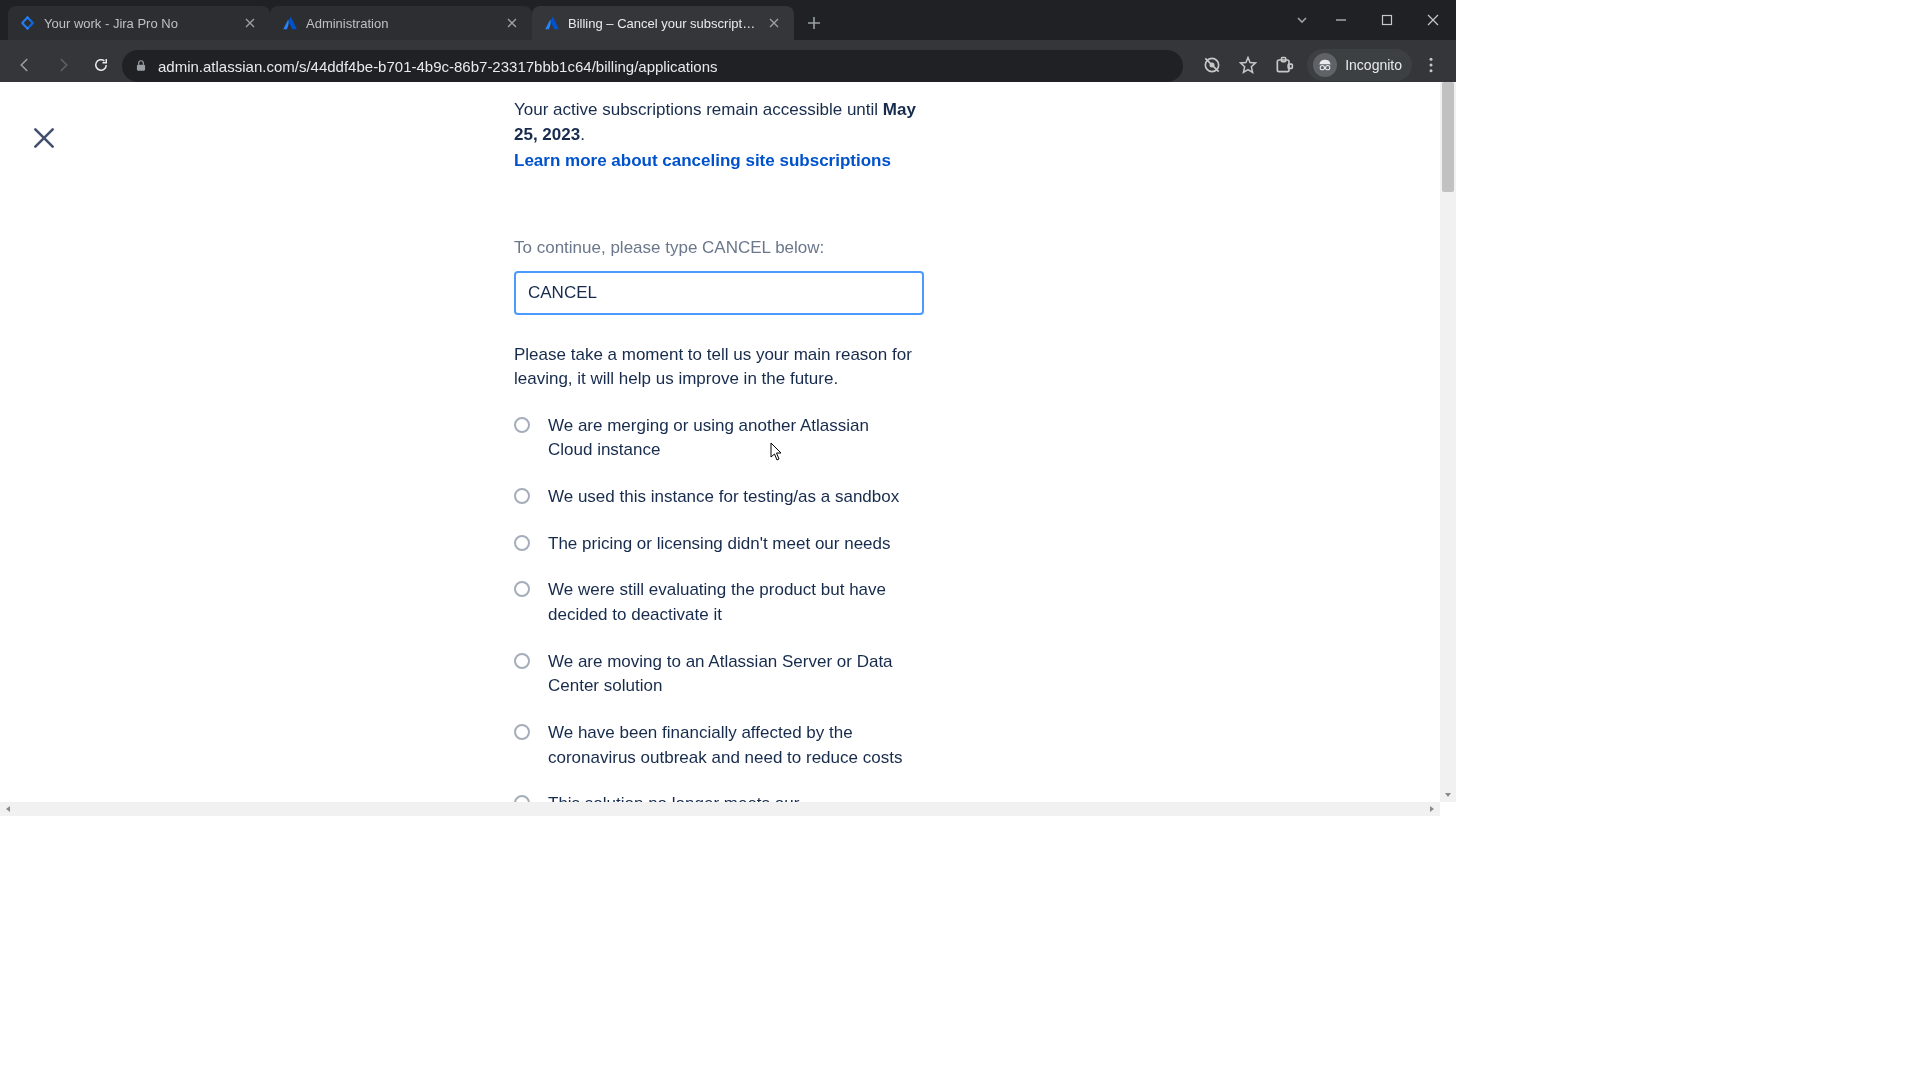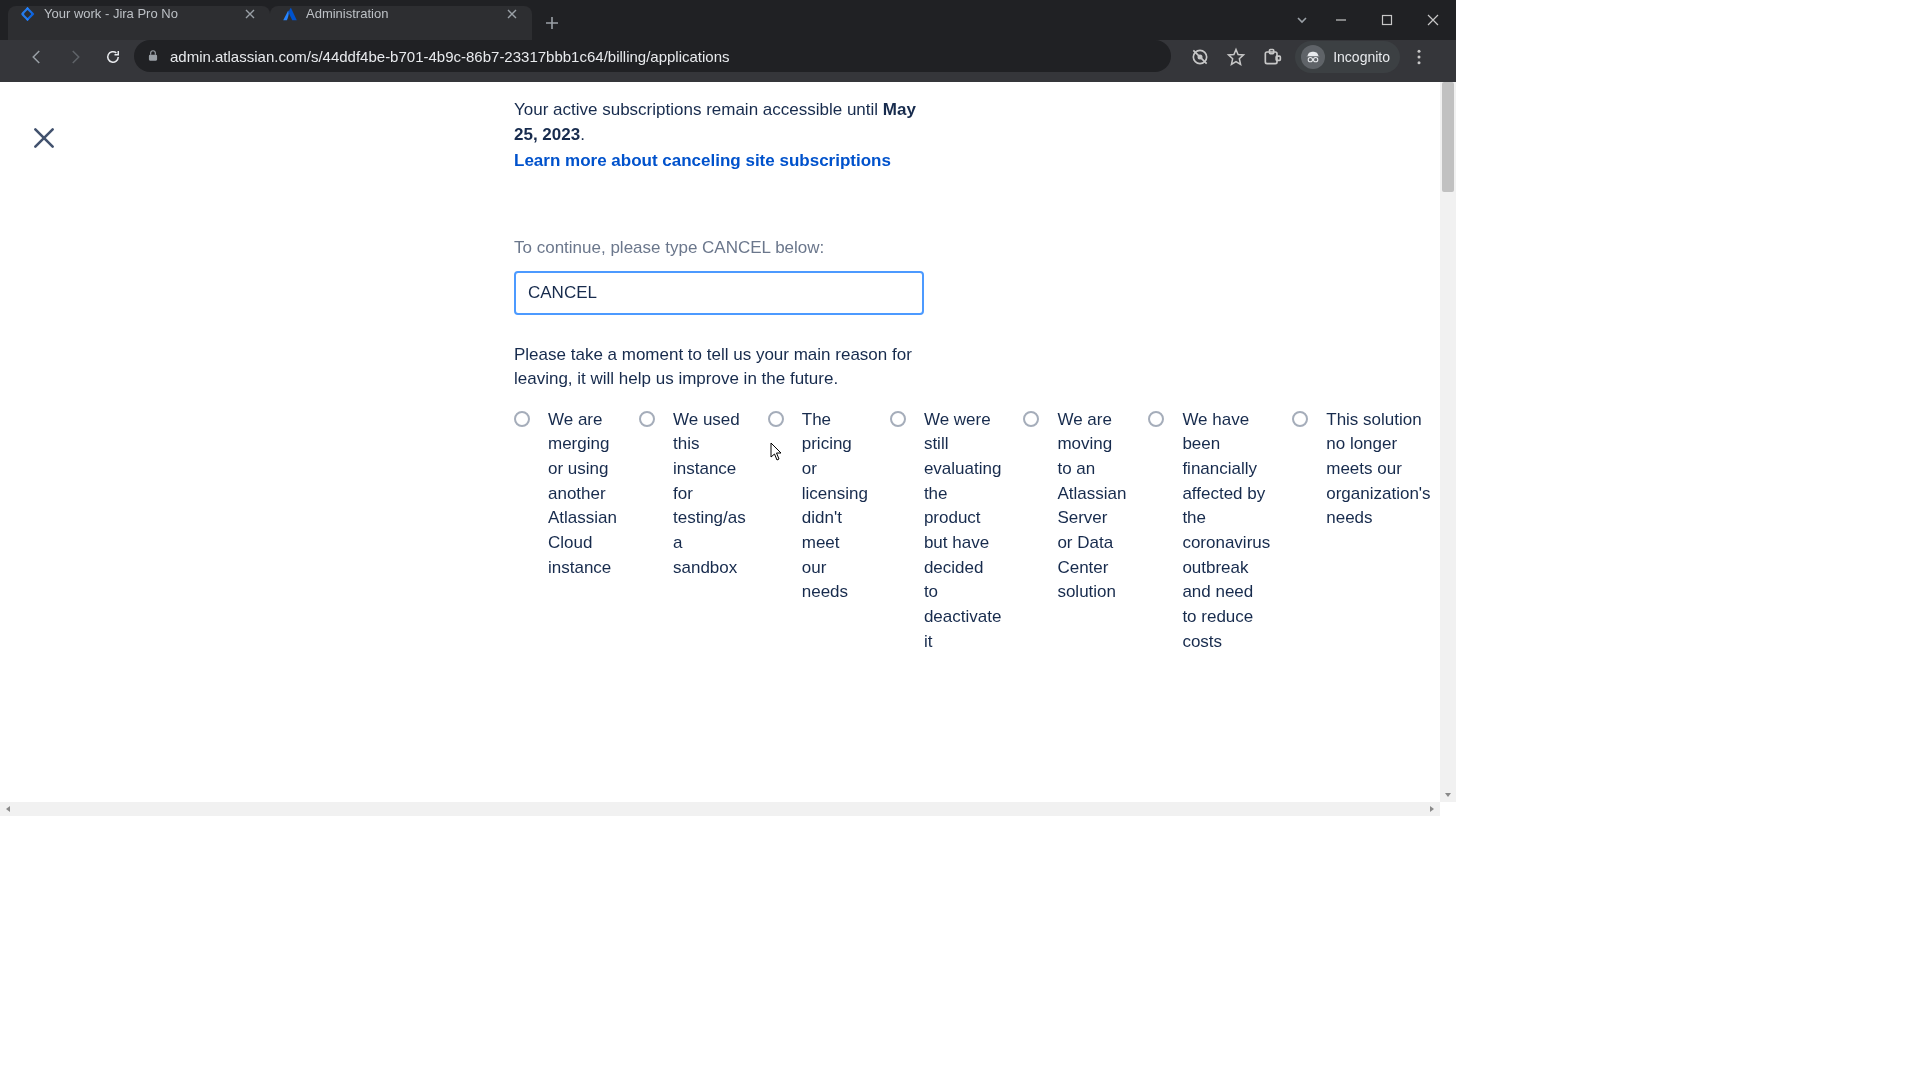--- a/index.html
+++ b/index.html
@@ -1,33 +1,33 @@
 <!DOCTYPE html>
 <html><head>
 <meta charset="utf-8">
 <style>
   * { margin: 0; padding: 0; box-sizing: border-box; font-family: "Segoe UI", -apple-system, BlinkMacSystemFont, sans-serif; }
   html, body { width: 1456px; height: 816px; overflow: hidden; background: #fff; }
 
   
   .browser-top { background: #202124; color: #e8eaed; }
   .tab-strip { display: flex; align-items: flex-end; height: 40px; padding-left: 8px; }
-  .tab { display: flex; align-items: flex-start; gap: 8px; height: 34px; padding: 0 12px; border-radius: 8px 8px 0 0; font-size: 13px; width: 262px; cursor: default; }
+  .tab { display: flex; align-items: center; gap: 8px; height: 34px; padding: 0 12px; border-radius: 8px 8px 0 0; font-size: 13px; width: 262px; cursor: default; }
   .tab.inactive { background: #2d2e31; color: #bdc1c6; }
   .tab.active   { background: #35363a; color: #e8eaed; }
   .tab .favicon { width: 16px; height: 16px; flex: 0 0 16px; display: flex; align-items: center; justify-content: center; }
   .tab .title { flex: 1; white-space: nowrap; overflow: hidden; text-overflow: ellipsis; }
   .tab .close { width: 16px; height: 16px; display:flex; align-items:center; justify-content:center; color:#9aa0a6; }
   .tab .close svg, .win-btn svg { display:block; }
   .newtab-btn { width: 28px; height: 28px; margin-left: 6px; margin-bottom: 3px; display:flex; align-items:center; justify-content:center; color:#9aa0a6; border-radius: 50%; }
   .win-controls { margin-left: auto; display:flex; align-items:center; height: 40px; }
   .win-btn { width: 46px; height: 34px; display:flex; align-items:center; justify-content:center; color:#c7c7c7; }
   .tab-overflow { width: 32px; display:flex; align-items:center; justify-content:center; color:#9aa0a6; }
 
-  .toolbar { display:flex; align-items:flex-start; height: 42px; background:#35363a; padding: 0 20px; gap: 4px; }
+  .toolbar { display:flex; align-items:flex-end; height: 42px; background:#35363a; padding: 0 8px; gap: 4px; }
   .nav-btn { width: 34px; height: 34px; display:flex; align-items:center; justify-content:center; color:#9aa0a6; border-radius:50%; }
   .nav-btn.enabled { color:#e8eaed; }
   .omnibox { flex:1; height: 32px; background:#202124; border-radius: 16px; display:flex; align-items:center; padding: 0 12px; gap: 10px; color:#e8eaed; font-size: 15px; }
   .omnibox .lock { color:#9aa0a6; display:flex; }
   .omnibox input { flex:1; background:transparent; border:none; outline:none; color:#e8eaed; font-size:15px; }
   .toolbar-right { display:flex; align-items:center; gap:2px; padding-left:8px; }
   .tb-icon { width:34px; height:34px; display:flex; align-items:center; justify-content:center; color:#c7c7c7; }
   .incognito-chip { display:flex; align-items:center; gap:8px; padding: 4px 10px 4px 6px; border-radius: 16px; background:#3c4043; color:#e8eaed; font-size:14px; margin-left:4px; }
   .incognito-chip .ico { width:24px; height:24px; border-radius:50%; background:#5f6368; display:flex; align-items:center; justify-content:center; }
 
@@ -42,21 +42,21 @@
   .content-col { position:absolute; left: 514px; top: 16px; width: 410px; color:#172B4D; font-size:17px; line-height:1.45; }
   .intro-line { }
   .intro-line .bold { font-weight:700; }
   .learn-link { color:#0052CC; font-size:17px; display:inline-block; margin-top:2px; cursor:pointer;font-weight:bold; }
 
   .confirm-label { margin-top: 62px; font-size:17px; color:#6B778C; }
   .confirm-input { margin-top: 10px; width: 100%; height: 44px; border: 2px solid #4C9AFF; border-radius: 4px; padding: 12px 12px; font-size:17px; color:#172B4D; outline:none; }
 
   .reason-prompt { margin-top: 28px; font-size:17px; }
 
-  .radio-list { margin-top: 16px; display:flex; flex-direction:row; gap: 22px; }
+  .radio-list { margin-top: 22px; display:flex; flex-direction:column; gap: 22px; }
   .radio-item { display:flex; align-items:flex-start; gap: 18px; cursor:default; }
   .radio-dot { flex: 0 0 16px; width:16px; height:16px; border:2px solid #A5ADBA; border-radius:50%; margin-top:3px; background:#fff; }
   .radio-label { font-size:17px; color:#172B4D; max-width: 360px; }
 
   
   .page-scrollbar { position:absolute; right:0; top:0; bottom:14px; width:16px; background:#f1f1f1; }
   .page-scroll-thumb { position:absolute; right:2px; top:0; width:12px; height:110px; background:#c1c1c1; border-radius:2px; }
   .page-scroll-arrow { position:absolute; left:0; width:16px; height:14px; display:flex; align-items:center; justify-content:center; }
   .h-scrollbar { position:absolute; left:0; right:16px; bottom:0; height:14px; background:#f1f1f1; }
   .h-scroll-arrow { position:absolute; top:0; width:16px; height:14px; display:flex; align-items:center; justify-content:center; }
@@ -99,20 +99,34 @@
           </svg>
       </span>
       <span class="title">Administration</span>
       <span class="close">
         <svg width="10" height="10" viewBox="0 0 10 10">
             <path d="M1 1 L9 9 M9 1 L1 9" stroke="currentColor" stroke-width="1.4"></path>
           </svg>
       </span>
     </div>
 
+    <div class="tab active">
+      <span class="favicon atlassian-favicon">
+        <svg width="16" height="16" viewBox="0 0 32 32">
+            <path fill="#2684FF" d="M9 30 L1 30 L12 8 C14 12 14 18 9 30 Z"></path>
+            <path fill="#0052CC" d="M18 2 L31 30 L21 30 L13 13 C14 8 16 4 18 2 Z"></path>
+          </svg>
+      </span>
+      <span class="title">Billing – Cancel your subscription</span>
+      <span class="close">
+        <svg width="10" height="10" viewBox="0 0 10 10">
+            <path d="M1 1 L9 9 M9 1 L1 9" stroke="currentColor" stroke-width="1.4"></path>
+          </svg>
+      </span>
+    </div>
 
     <div class="newtab-btn">
       <svg width="14" height="14" viewBox="0 0 14 14">
           <path d="M7 1 V13 M1 7 H13" stroke="currentColor" stroke-width="1.6"></path>
         </svg>
     </div>
 
     <div class="win-controls">
       <div class="tab-overflow">
         <svg width="14" height="14" viewBox="0 0 14 14">

